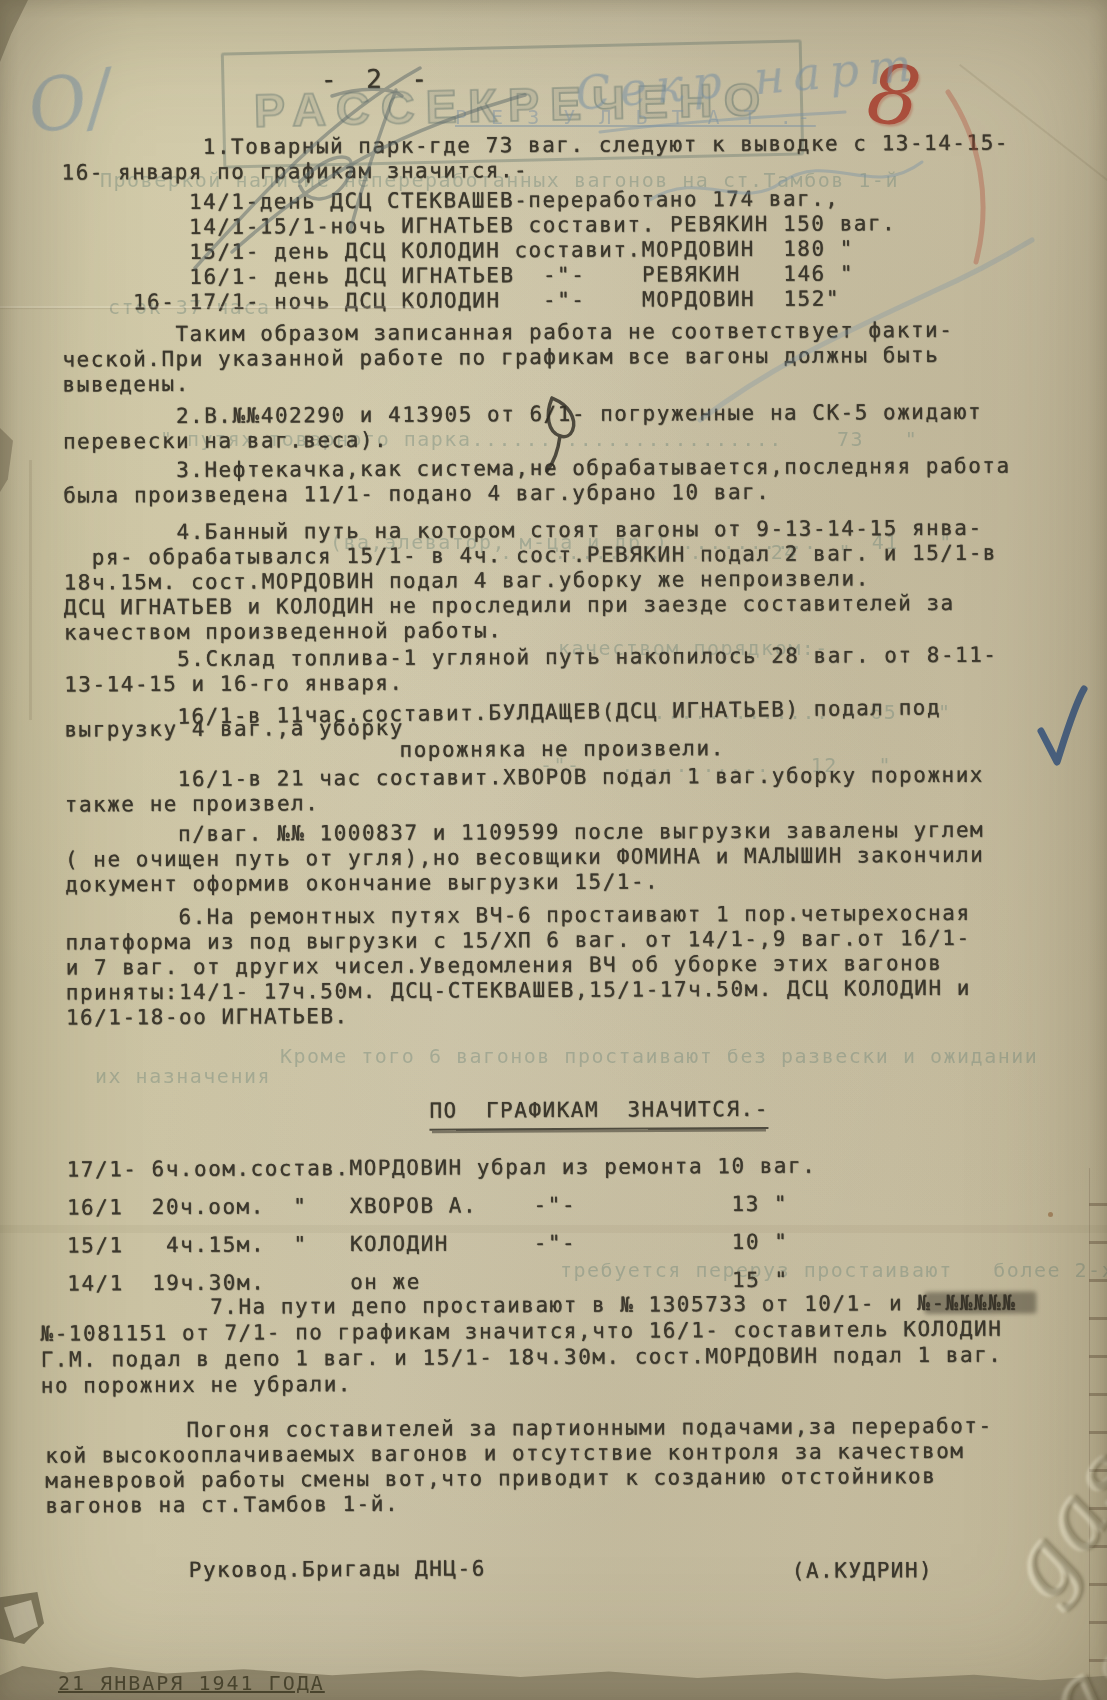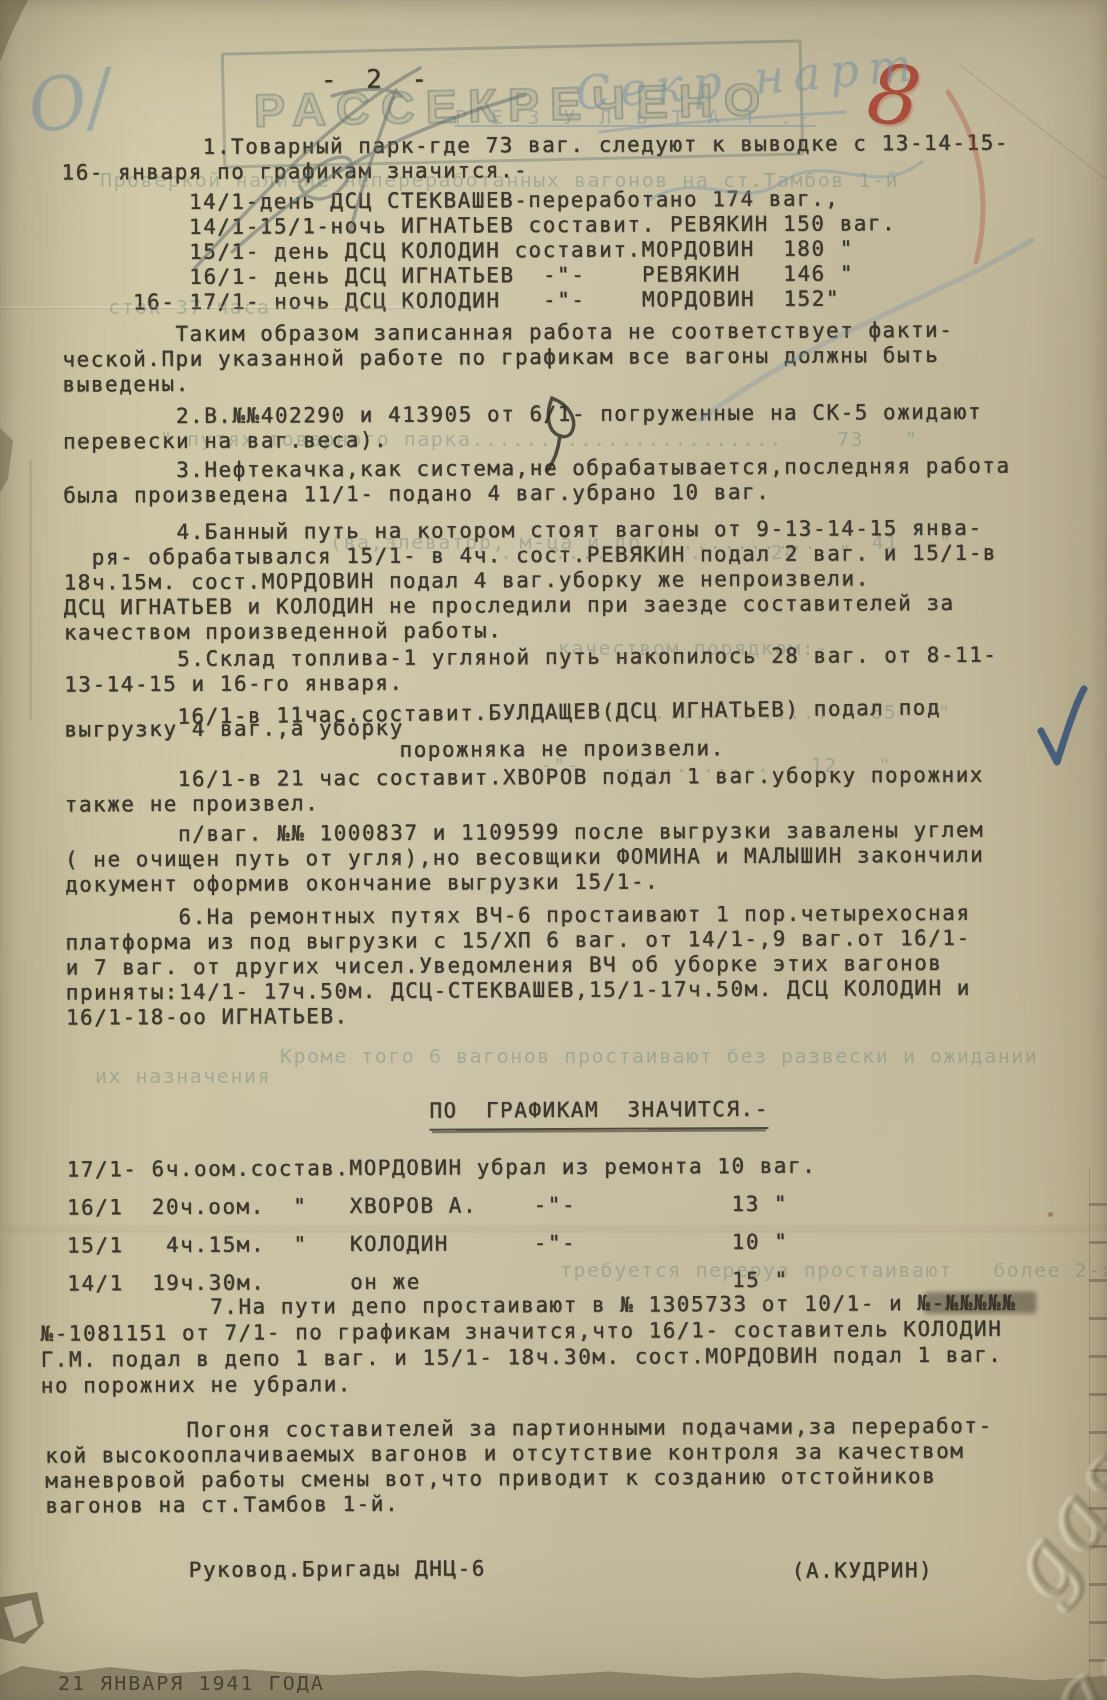--- a/index.html
+++ b/index.html
@@ -64,21 +64,21 @@
     border-left:1px solid rgba(84,66,46,.28);
     background:repeating-linear-gradient(180deg, transparent 0 35px, rgba(82,62,44,.5) 35px 38px);
     opacity:.75;
   }
   .band{
     position:absolute; left:0; top:1645px; width:1107px; height:55px;
     background:linear-gradient(180deg,#7c755d,#928a6f 45%,#9c9379);
     clip-path:polygon(0 55%,2% 38%,6% 50%,10% 40%,15% 52%,22% 44%,30% 55%,38% 46%,47% 58%,55% 48%,63% 60%,72% 50%,80% 62%,88% 54%,94% 64%,100% 56%,100% 100%,0 100%);
   }
   .band-line{position:absolute;left:58px;top:26px;font-size:20px;letter-spacing:2px;
-    color:#35321f;opacity:.8;white-space:pre;filter:blur(.3px);}
+    color:#35321f;opacity:.8;white-space:pre;filter:blur(.3px);text-decoration:underline;}
   .corner-notch{position:absolute;left:0;top:0;width:28px;height:62px;background:#8a8268;
     clip-path:polygon(0 0,100% 0,40% 55%,0 100%);opacity:.8;}
   .left-sliver{position:absolute;left:0;top:428px;width:13px;height:64px;background:#8a8268;
     clip-path:polygon(0 0,100% 20%,60% 80%,0 100%);opacity:.7;}
   .bl-frag-dark{position:absolute;left:0;top:1592px;width:44px;height:52px;background:#6e684f;
     clip-path:polygon(0 10%,85% 0,100% 60%,55% 100%,0 90%);opacity:.8;}
   .bl-frag-light{position:absolute;left:4px;top:1600px;width:34px;height:38px;background:#d4cdb2;
     clip-path:polygon(0 20%,80% 0,100% 70%,30% 100%);opacity:.85;}
   .spot{position:absolute;border-radius:50%;}
   svg.overlay{position:absolute;inset:0;pointer-events:none;}

